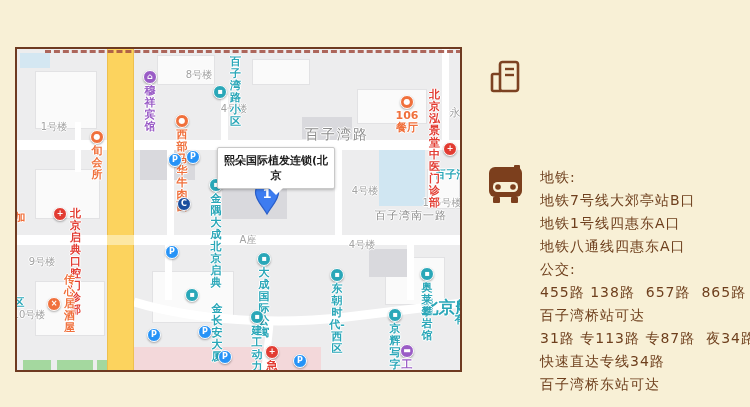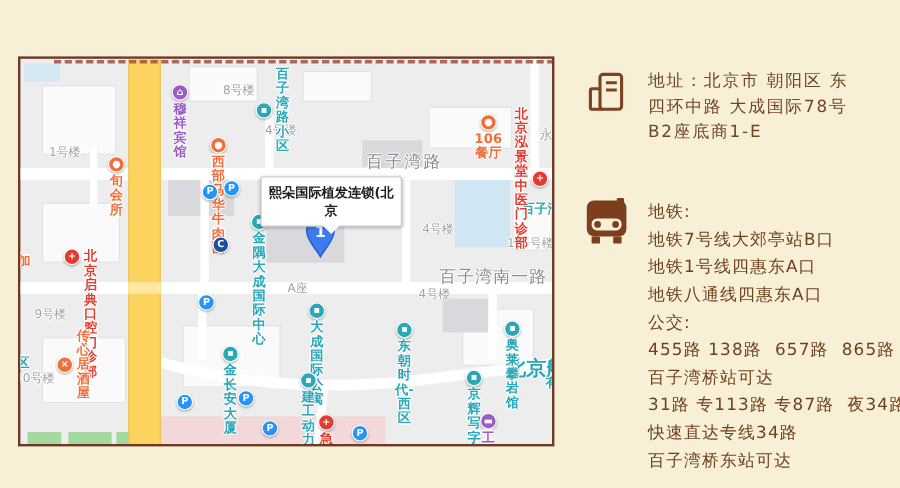--- a/index.html
+++ b/index.html
@@ -111,37 +111,37 @@
           <div class="poi-label pos-below" style="color: rgb(240, 112, 60);">旬会所</div>
         </div>
         <div class="poi" style="left: 433px; top: 100px;">
           <span class="poi-icon" style="background: rgb(226, 60, 50);">+</span>
           <div class="poi-label pos-left" style="color: rgb(226, 60, 50);">北京泓景堂
 中医门诊部</div>
         </div>
         <div class="poi" style="left: 199px; top: 136px;">
           <span class="poi-icon" style="background: rgb(42, 167, 184);">▪</span>
           <div class="poi-label pos-below" style="color: rgb(42, 167, 184);">金隅大成
-国际中心</div>
+北京启典</div>
         </div>
         <div class="poi" style="left: 167px; top: 155px;">
           <span class="poi-icon" style="background: rgb(27, 79, 158);">C</span>
         </div>
         <div class="poi" style="left: 43px; top: 165px;">
           <span class="poi-icon" style="background: rgb(226, 60, 50);">+</span>
           <div class="poi-label pos-right" style="color: rgb(226, 60, 50); margin-top: 48px;">北京启典
 口腔门诊部</div>
         </div>
         <div class="poi" style="left: 37px; top: 255px;">
           <span class="poi-icon" style="background: rgb(240, 112, 60);">×</span>
           <div class="poi-label pos-right" style="color: rgb(240, 112, 60);">传心居酒屋</div>
         </div>
         <div class="poi" style="left: 175px; top: 246px;">
           <span class="poi-icon" style="background: rgb(42, 167, 184);">▪</span>
-          <div class="poi-label pos-below" style="color: rgb(42, 167, 184);">金长安大厦</div>
+          <div class="poi-label pos-below" style="color: rgb(42, 167, 184); margin-left: 25px;">金长安大厦</div>
         </div>
         <div class="poi" style="left: 247px; top: 210px;">
           <span class="poi-icon" style="background: rgb(42, 167, 184);">▪</span>
           <div class="poi-label pos-below" style="color: rgb(42, 167, 184);">大成国际公寓</div>
         </div>
         <div class="poi" style="left: 320px; top: 226px;">
           <span class="poi-icon" style="background: rgb(42, 167, 184);">▪</span>
           <div class="poi-label pos-below" style="color: rgb(42, 167, 184);">东朝时代-西区</div>
         </div>
         <div class="poi" style="left: 410px; top: 225px;">
@@ -189,21 +189,21 @@
         <div class="map-text" style="left: 217px; top: 60px; color: rgb(163, 163, 163); font-size: 10px;">4号楼</div>
         <div class="map-text" style="left: 37px; top: 78px; color: rgb(163, 163, 163); font-size: 10px;">1号楼</div>
         <div class="map-text" style="left: 25px; top: 213px; color: rgb(163, 163, 163); font-size: 10px;">9号楼</div>
         <div class="map-text" style="left: 12px; top: 266px; color: rgb(163, 163, 163); font-size: 10px;">10号楼</div>
         <div class="map-text" style="left: 348px; top: 142px; color: rgb(163, 163, 163); font-size: 10px;">4号楼</div>
         <div class="map-text" style="left: 425px; top: 154px; color: rgb(163, 163, 163); font-size: 10px;">105号楼</div>
         <div class="map-text" style="left: 345px; top: 196px; color: rgb(163, 163, 163); font-size: 10px;">4号楼</div>
         <div class="map-text" style="left: 231px; top: 191px; color: rgb(163, 163, 163); font-size: 10px;">A座</div>
         <div class="map-text" style="left: 438px; top: 63px; color: rgb(163, 163, 163); font-size: 11px;">永</div>
         <div class="map-text" style="left: 320px; top: 86px; color: rgb(139, 139, 139); font-size: 14px; letter-spacing: 2px;">百子湾路</div>
-        <div class="map-text" style="left: 394px; top: 182px; color: rgb(139, 139, 139); font-size: 14px; letter-spacing: 1px; font-family: Liberation Serif, serif;">百子湾南一路</div>
+        <div class="map-text" style="left: 394px; top: 166px; color: rgb(139, 139, 139); font-size: 11px; letter-spacing: 1px; font-family: Liberation Serif, serif;">百子湾南一路</div>
         <div class="map-text bold" style="left: 434px; top: 125px; color: rgb(42, 167, 184); font-size: 11px;">百子湾</div>
         <div class="map-text bold" style="left: 430px; top: 258px; color: rgb(42, 167, 184); font-size: 17px;">北京航</div>
         <div class="map-text bold" style="left: 443px; top: 270px; color: rgb(42, 167, 184); font-size: 11px;">有</div>
         <div class="map-text bold" style="left: 2px; top: 253px; color: rgb(42, 167, 184); font-size: 11px;">区</div>
         <div class="map-text bold" style="left: 3px; top: 168px; color: rgb(240, 112, 60); font-size: 11px;">加</div>
       </div>
 
     <div class="callout">
       <div>熙朵国际植发连锁(北京</div>
     </div>
@@ -214,21 +214,20 @@
     </svg>
   </div>
 
   <div class="info">
     <svg class="addr-icon" width="38" height="40" viewBox="0 0 38 40">
       <rect x="4" y="17" width="10" height="17" rx="1.5" fill="none" stroke="#7c4222" stroke-width="2.6"></rect>
       <rect x="12" y="5" width="18" height="29" rx="2.5" fill="#f8f0d6" stroke="#7c4222" stroke-width="2.6"></rect>
       <line x1="17" y1="12" x2="26" y2="12" stroke="#7c4222" stroke-width="2.4"></line>
       <line x1="17" y1="18" x2="26" y2="18" stroke="#7c4222" stroke-width="2.4"></line>
     </svg>
-    <div class="addr-lines" id="addr-lines"><div>地址：北京市 朝阳区 东</div><div>四环中路 大成国际78号</div><div>B2座底商1-E</div></div>
 
     <svg class="bus-icon" width="44" height="42" viewBox="0 0 44 42">
       <rect x="30" y="1" width="6" height="7" rx="1" fill="#7c3f1d"></rect>
       <rect x="5" y="3" width="33" height="30" rx="6" fill="#7c3f1d"></rect>
       <rect x="9" y="18" width="25" height="10" rx="4.5" fill="#f8f0d6"></rect>
       <circle cx="14" cy="23" r="2.8" fill="#7c3f1d"></circle>
       <circle cx="29" cy="23" r="2.8" fill="#7c3f1d"></circle>
       <rect x="9" y="33" width="7" height="6" rx="1" fill="#7c3f1d"></rect>
       <rect x="27" y="33" width="7" height="6" rx="1" fill="#7c3f1d"></rect>
     </svg>

